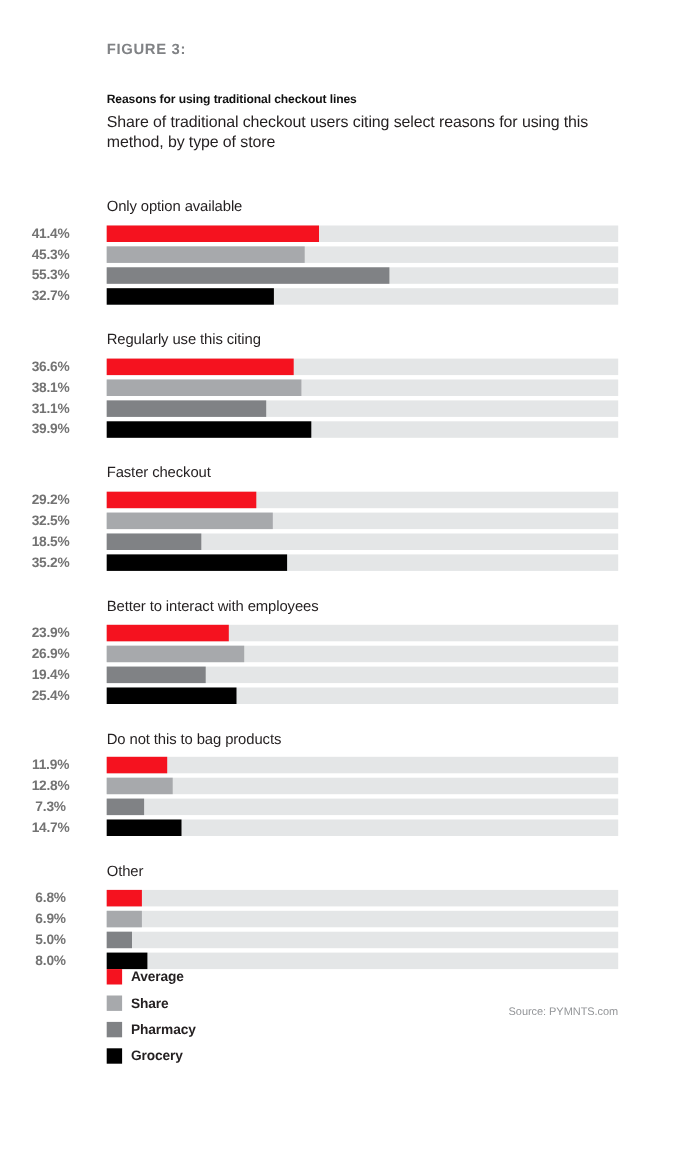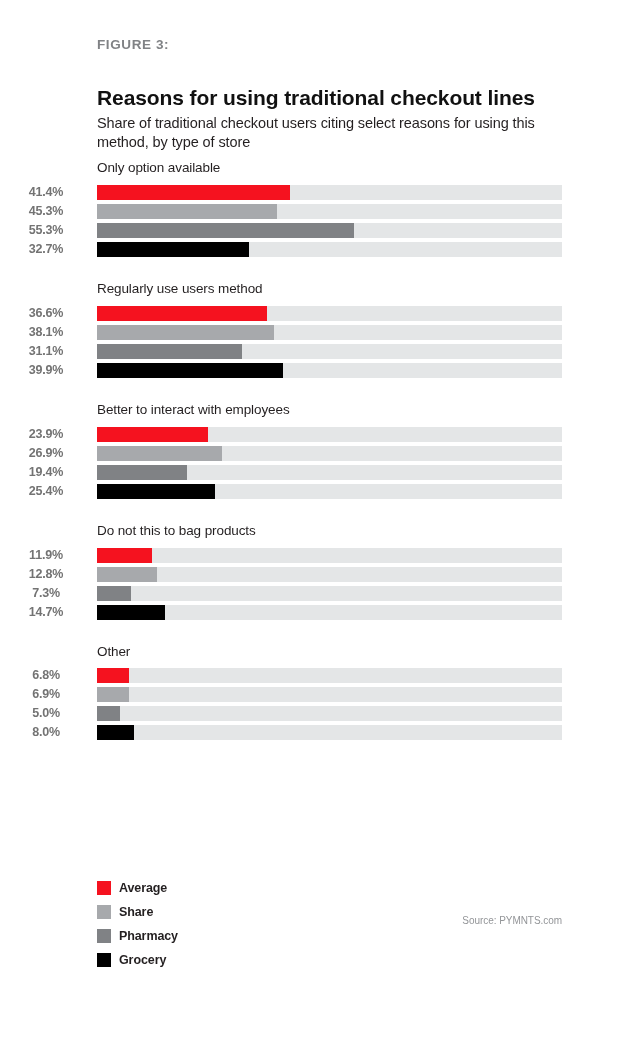--- a/index.html
+++ b/index.html
@@ -34,41 +34,41 @@
   }
   .figure-label {
     font-size: 13.5px;
     font-weight: bold;
     letter-spacing: 0.6px;
     color: #808285;
     margin: 0 0 32px 0;
     line-height: 1.1;
   }
   .figure-title {
-    font-size: 21px;
+    font-size: 11px;
     font-weight: bold;
     color: #111111;
     margin: 0 0 3px 0;
     line-height: 1.25;
     letter-spacing: -0.1px;
   }
   .figure-subtitle {
     font-size: 14.5px;
     font-weight: normal;
     color: #231f20;
     margin: 0;
     line-height: 1.32;
     letter-spacing: -0.1px;
   }
 
   
   .groups {
     position: absolute;
     left: 0;
-    top: 160px;
+    top: 180px;
     width: 525px;
   }
   .group {
     position: relative;
     margin-bottom: 22px;
   }
   .group-title {
     margin: 0 0 6px 97px;
     font-size: 13.5px;
     color: #231f20;
@@ -174,21 +174,21 @@
           </div>
         </div>
         <div class="row">
           <div class="row-value">32.7%</div>
           <div class="track" style="background: rgb(228, 230, 231);">
             <div class="bar" style="width: 152.055px; background: rgb(0, 0, 0);"></div>
           </div>
         </div>
       </div>
       <div class="group">
-        <div class="group-title">Regularly use users method</div>
+        <div class="group-title">Regularly use this citing</div>
         <div class="row">
           <div class="row-value">36.6%</div>
           <div class="track" style="background: rgb(228, 230, 231);">
             <div class="bar" style="width: 170.19px; background: rgb(245, 18, 31);"></div>
           </div>
         </div>
         <div class="row">
           <div class="row-value">38.1%</div>
           <div class="track" style="background: rgb(228, 230, 231);">
             <div class="bar" style="width: 177.165px; background: rgb(167, 169, 172);"></div>
@@ -197,20 +197,47 @@
         <div class="row">
           <div class="row-value">31.1%</div>
           <div class="track" style="background: rgb(228, 230, 231);">
             <div class="bar" style="width: 144.615px; background: rgb(128, 130, 133);"></div>
           </div>
         </div>
         <div class="row">
           <div class="row-value">39.9%</div>
           <div class="track" style="background: rgb(228, 230, 231);">
             <div class="bar" style="width: 185.535px; background: rgb(0, 0, 0);"></div>
+          </div>
+        </div>
+      </div>
+      <div class="group">
+        <div class="group-title">Faster checkout</div>
+        <div class="row">
+          <div class="row-value">29.2%</div>
+          <div class="track" style="background: rgb(228, 230, 231);">
+            <div class="bar" style="width: 135.78px; background: rgb(245, 18, 31);"></div>
+          </div>
+        </div>
+        <div class="row">
+          <div class="row-value">32.5%</div>
+          <div class="track" style="background: rgb(228, 230, 231);">
+            <div class="bar" style="width: 151.125px; background: rgb(167, 169, 172);"></div>
+          </div>
+        </div>
+        <div class="row">
+          <div class="row-value">18.5%</div>
+          <div class="track" style="background: rgb(228, 230, 231);">
+            <div class="bar" style="width: 86.025px; background: rgb(128, 130, 133);"></div>
+          </div>
+        </div>
+        <div class="row">
+          <div class="row-value">35.2%</div>
+          <div class="track" style="background: rgb(228, 230, 231);">
+            <div class="bar" style="width: 163.68px; background: rgb(0, 0, 0);"></div>
           </div>
         </div>
       </div>
       <div class="group">
         <div class="group-title">Better to interact with employees</div>
         <div class="row">
           <div class="row-value">23.9%</div>
           <div class="track" style="background: rgb(228, 230, 231);">
             <div class="bar" style="width: 111.135px; background: rgb(245, 18, 31);"></div>
           </div>

